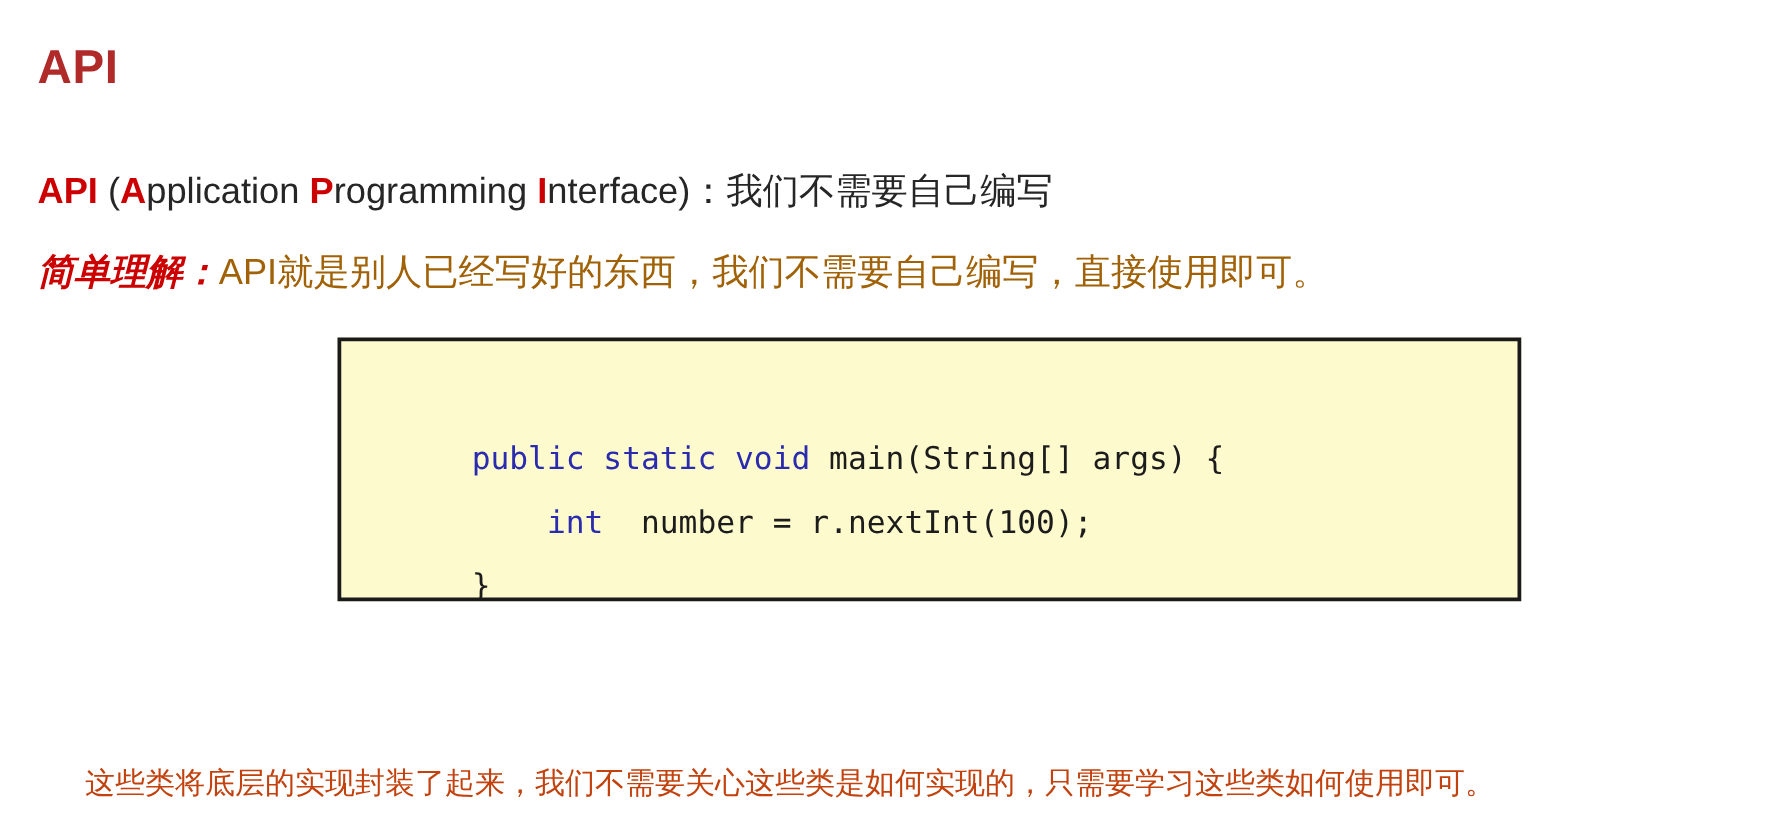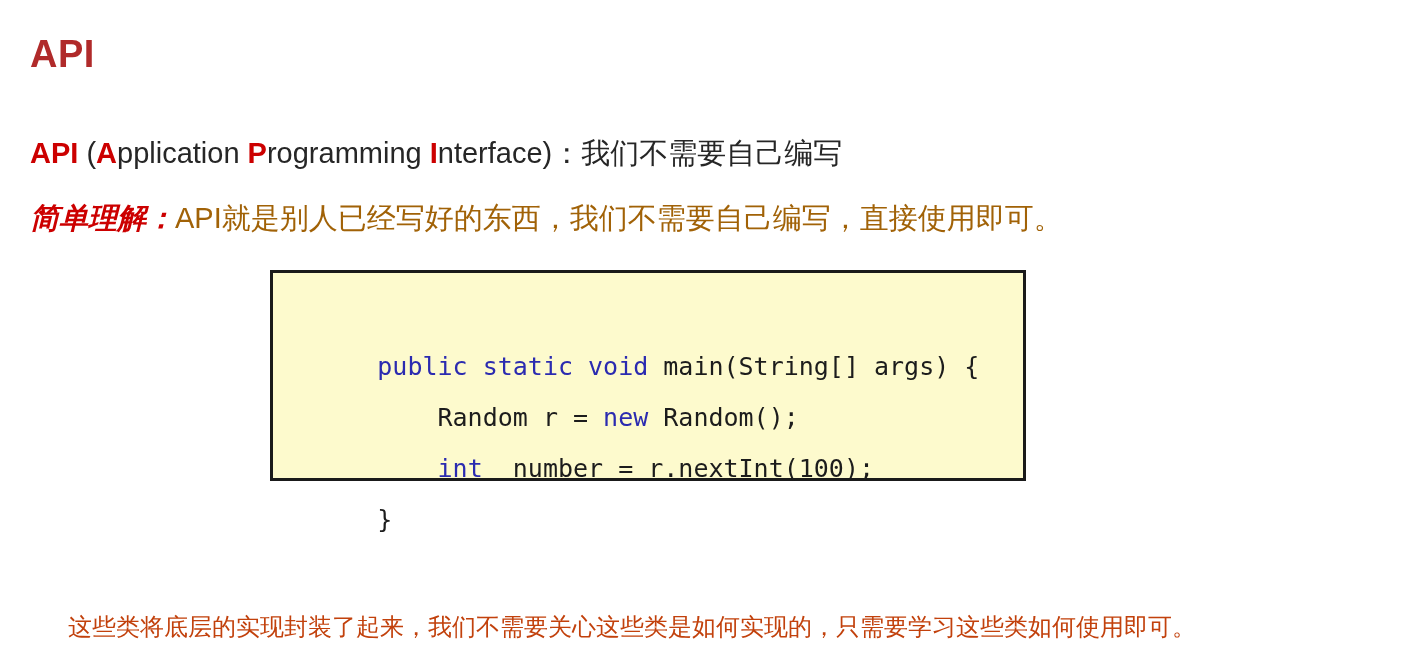--- a/index.html
+++ b/index.html
@@ -74,21 +74,21 @@
   }
   .explain-line .body {
     color: #a16207;
   }
 
   
   .code-block {
     position: absolute;
     left: 270px;
     top: 254px;
-    width: 756px;
+    width: 947px;
     height: 211px;
     box-sizing: border-box;
     background: #fdfacd;
     border: 3px solid #1a1a1a;
     font-family: "DejaVu Sans Mono", "Liberation Mono", monospace;
     font-size: 25px;
     color: #1c1c1c;
     padding: 17px 0 0 14px;
   }
   .code-line {
@@ -140,23 +140,20 @@
 
   <div class="explain-line">
     <span class="label">简单理解：</span><span class="body">API就是别人已经写好的东西，我们不需要自己编写，直接使用即可。</span>
   </div>
 
   <div class="code-block">
     <div class="code-line">
       <span class="kw">public static void </span><span>main(String[] args) {</span>
     </div>
     <div class="code-line">
-      <span>    Random r = </span><span class="kw">new </span><span>Random();</span>
-    </div>
-    <div class="code-line">
       <span>    </span><span class="kw">int</span><span>  number = r.nextInt(100);</span>
     </div>
     <div class="code-line">
       <span>}</span>
     </div>
   </div>
 
 
   <div class="java-api-desc">这些类将底层的实现封装了起来，我们不需要关心这些类是如何实现的，只需要学习这些类如何使用即可。</div>
 

